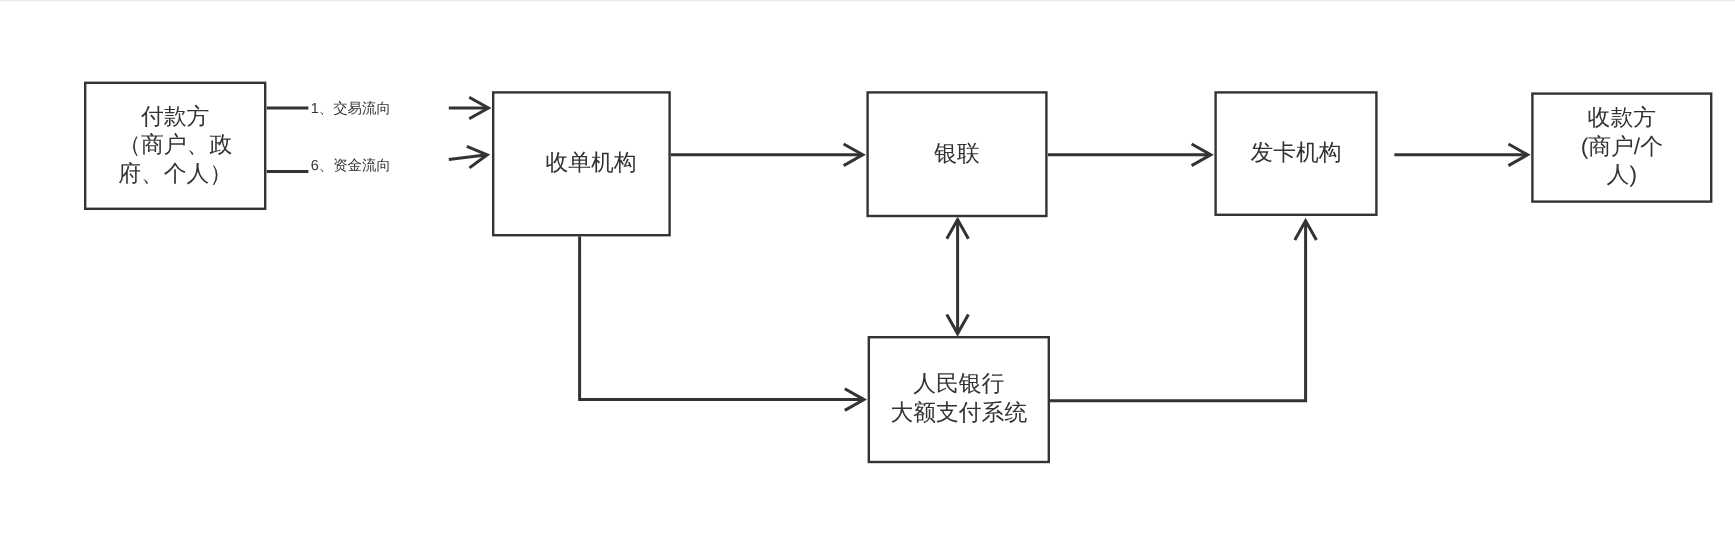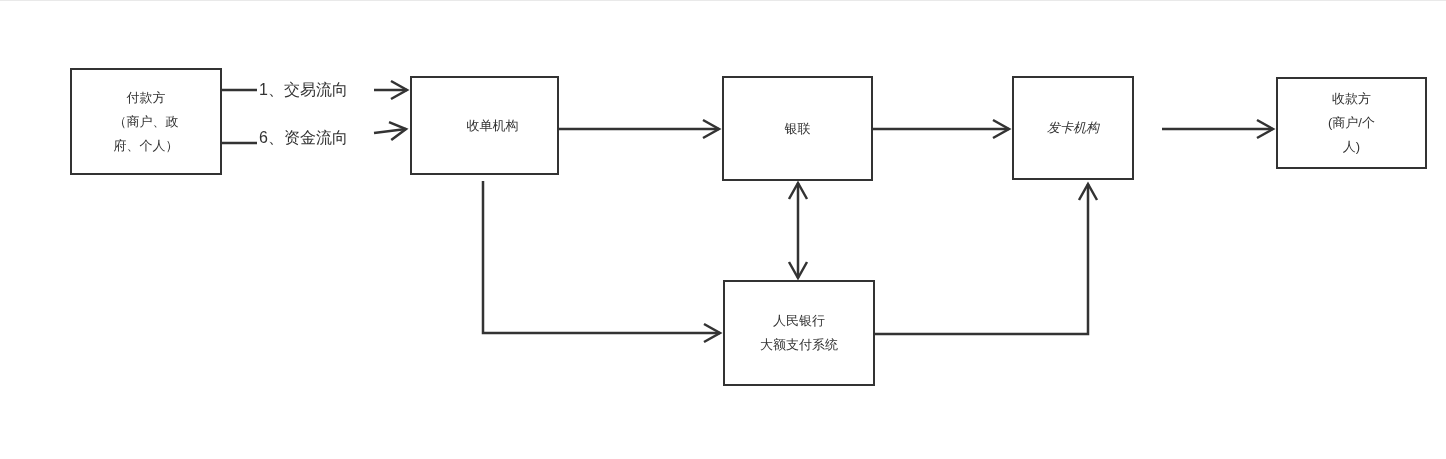--- a/index.html
+++ b/index.html
@@ -42,31 +42,31 @@
   .node {
     position: absolute;
     box-sizing: border-box;
     border: 2.5px solid var(--stroke);
     background: var(--node-fill);
     color: var(--text);
     display: flex;
     align-items: center;
     justify-content: center;
     text-align: center;
-    font-size: 13px;
+    font-size: 19px;
     line-height: 24px;
   }
   .node-label {
     white-space: pre-line;
   }
   .edge-label {
     position: absolute;
     background: var(--node-fill);
     color: var(--text);
-    font-size: 16px;
+    font-size: 12px;
     line-height: 24px;
     padding: 0 2px;
     white-space: nowrap;
   }
 </style>
 </head>
 <body>
 
 <div class="canvas">
 
@@ -95,29 +95,29 @@
 
     <path class="edge" d="M875,333 L1088,333 L1088,183" marker-end="url(#arrow-open)"></path>
   </svg>
 
   <div class="node" style="left:70px; top:67px; width:152px; height:107px;">
     <span class="node-label">付款方
 （商户、政
 府、个人）</span>
   </div>
 
-  <div class="node" style="left:410px; top:75px; width:149px; height:99px;padding-left:16px;">
+  <div class="node" style="left:410px; top:75px; width:149px; height:121px;padding-left:16px;">
     <span class="node-label">收单机构</span>
   </div>
 
   <div class="node" style="left:722px; top:75px; width:151px; height:105px;text-align:center;">
     <span class="node-label">银联</span>
   </div>
 
-  <div class="node" style="left:1012px; top:75px; width:122px; height:104px;font-style:italic;">
+  <div class="node" style="left:1012px; top:75px; width:136px; height:104px;">
     <span class="node-label">发卡机构</span>
   </div>
 
   <div class="node" style="left:1276px; top:76px; width:151px; height:92px;text-align:center;">
     <span class="node-label">收款方
 (商户/个
 人)</span>
   </div>
 
   <div class="node" style="left:723px; top:279px; width:152px; height:106px;">

